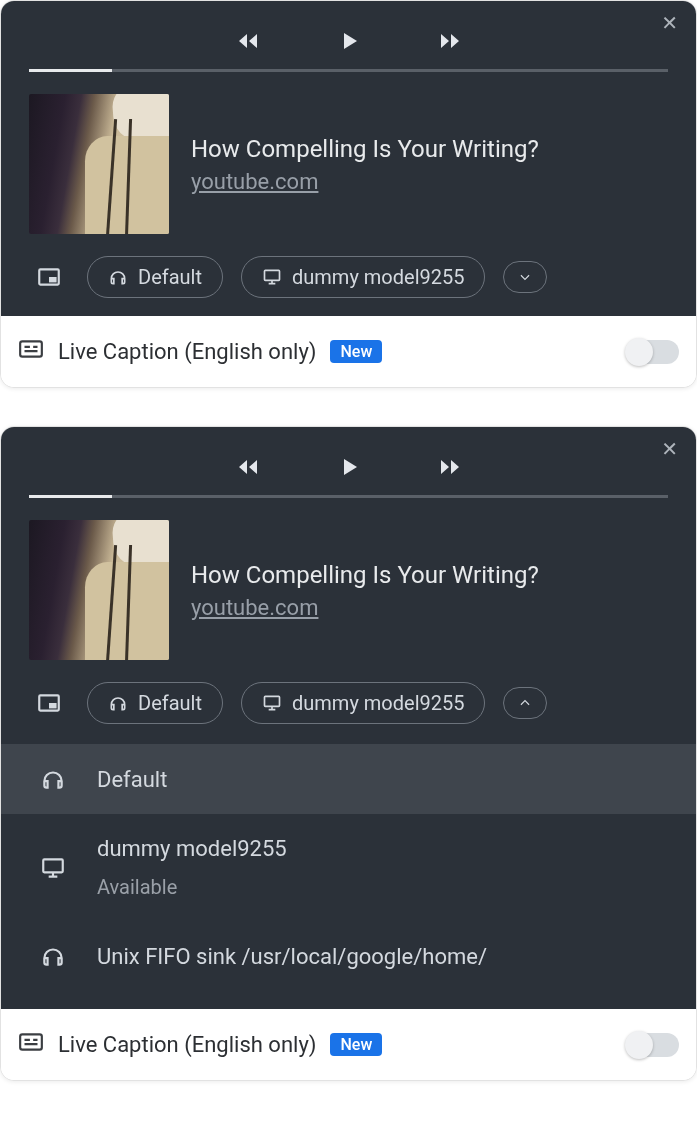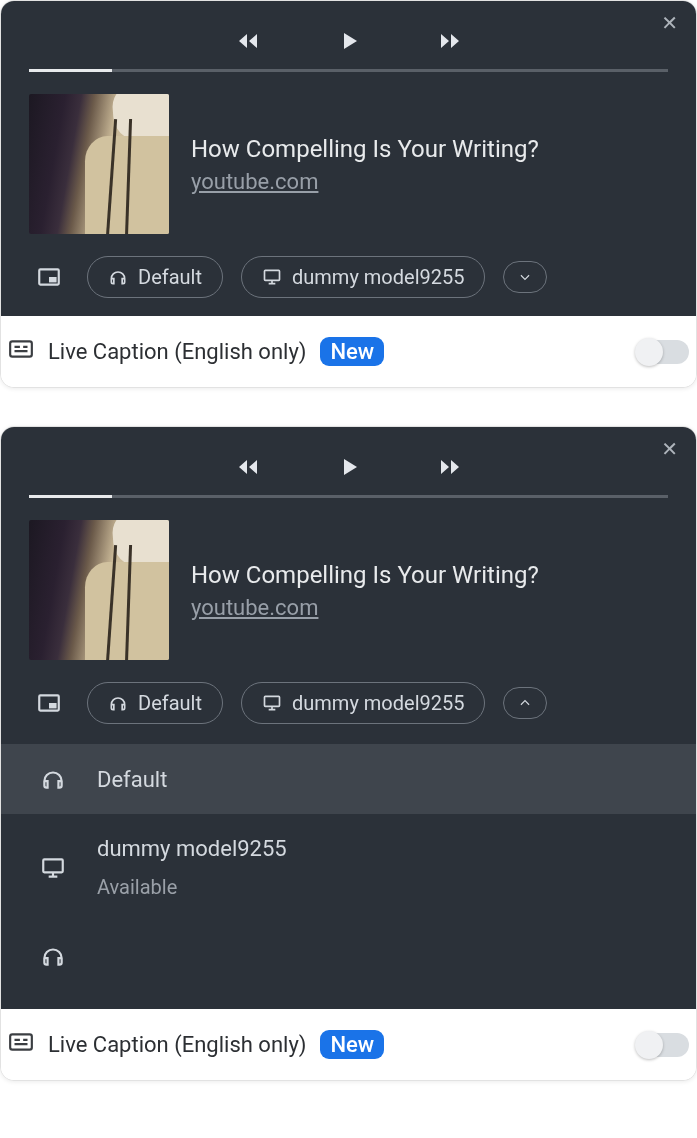--- a/index.html
+++ b/index.html
@@ -136,32 +136,32 @@
     font-size: 22px;
   }
   .device-item.highlight { background: #3f454d; }
   .device-item .dicon { width:28px; display:flex; align-items:center; justify-content:center;}
   .device-item .dicon svg{ width:26px; height:26px; stroke:#d4d9df; fill:none; stroke-width:2;}
   .device-text .sub { color:#9aa0a8; font-size:20px; margin-top:14px;}
   .footer {
     background: #fff;
     display: flex;
     align-items: center;
-    padding: 20px 7px;
+    padding: 20px 17px;
     gap: 14px;
     font-size: 22px;
     color: #2c2f33;
   }
   .footer .cap-icon svg { width:26px;height:26px; stroke:#3b3e42; fill:none; stroke-width:2;}
   .badge {
     background: #1a73e8;
     color: #fff;
-    font-size: 22px;
+    font-size: 16px;
     padding: 2px 10px;
-    border-radius: 9px;
+    border-radius: 4px;
     font-weight: 500;
   }
   .spacer { flex:1; }
   .toggle {
     width: 52px; height: 24px;
     background: #d9dde1;
     border-radius: 12px;
     position: relative;
   }
   .toggle .knob {
@@ -364,20 +364,23 @@
           <div>dummy model9255</div>
           <div class="sub">Available</div>
         </div>
       </div>
       <div class="device-item">
         <span class="dicon">
             <svg viewBox="0 0 24 24">
               <use href="#i-head"></use>
             </svg>
           </span>
+        <div class="device-text">
+          <div>Unix FIFO sink /usr/local/google/home/</div>
+        </div>
       </div>
     </div>
   </div>
   <div class="footer">
     <span class="cap-icon"><svg viewBox="0 0 24 24">
           <use href="#i-cc"></use>
         </svg></span>
     <span>Live Caption (English only)</span>
     <span class="badge">New</span>
     <span class="spacer"></span>

